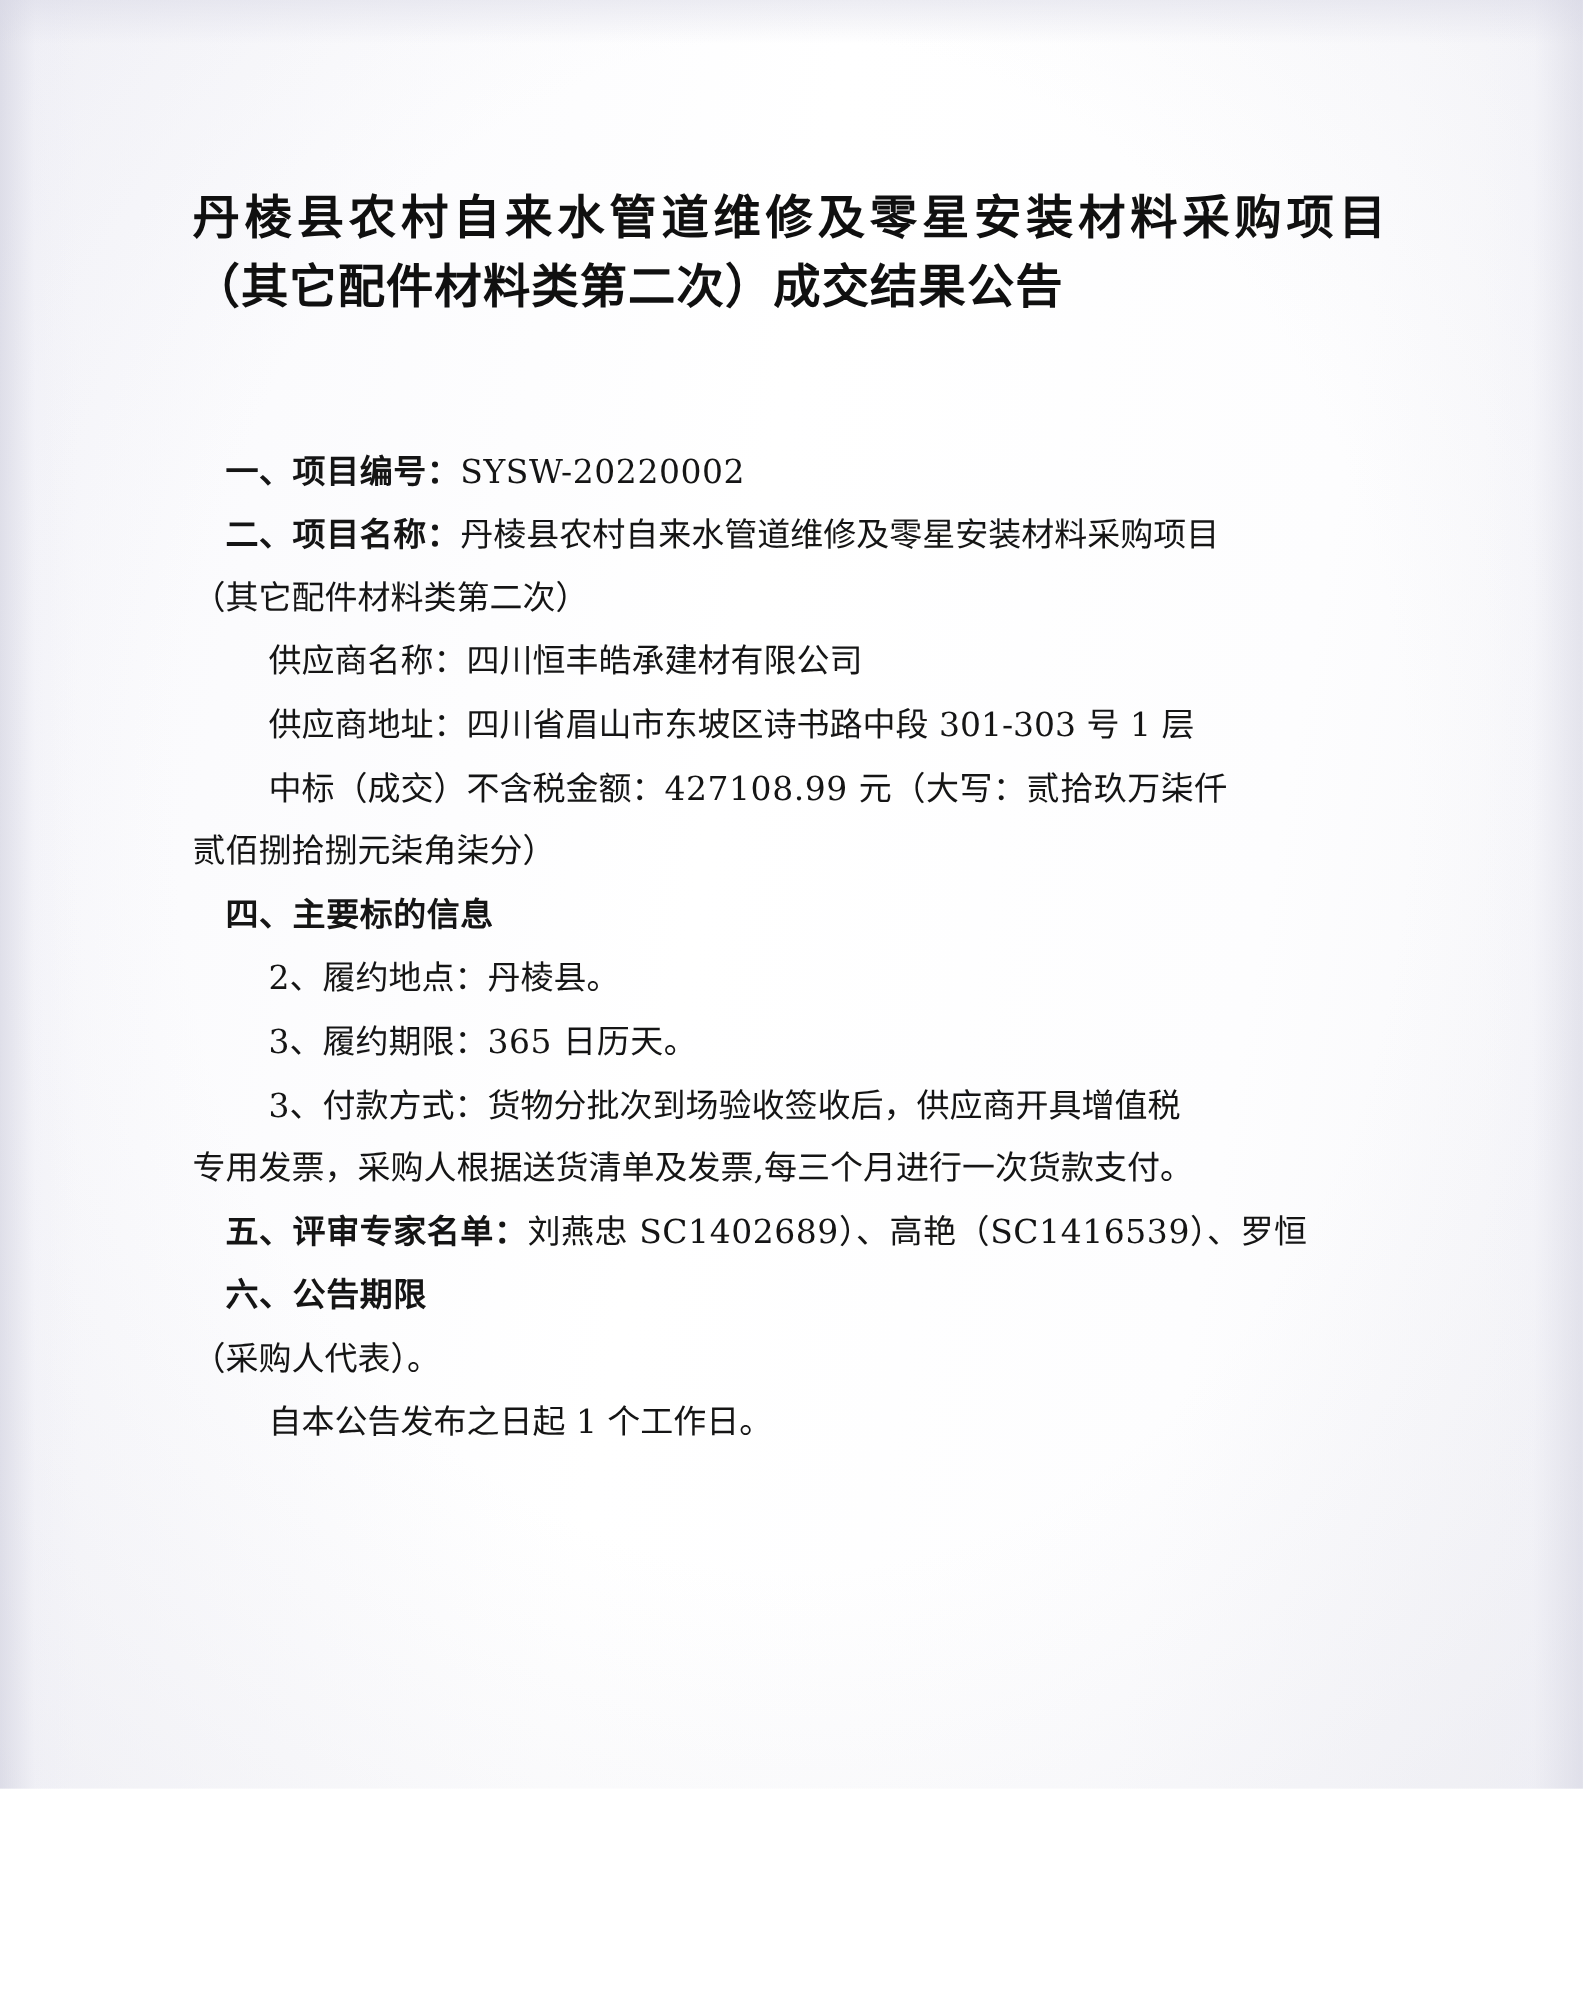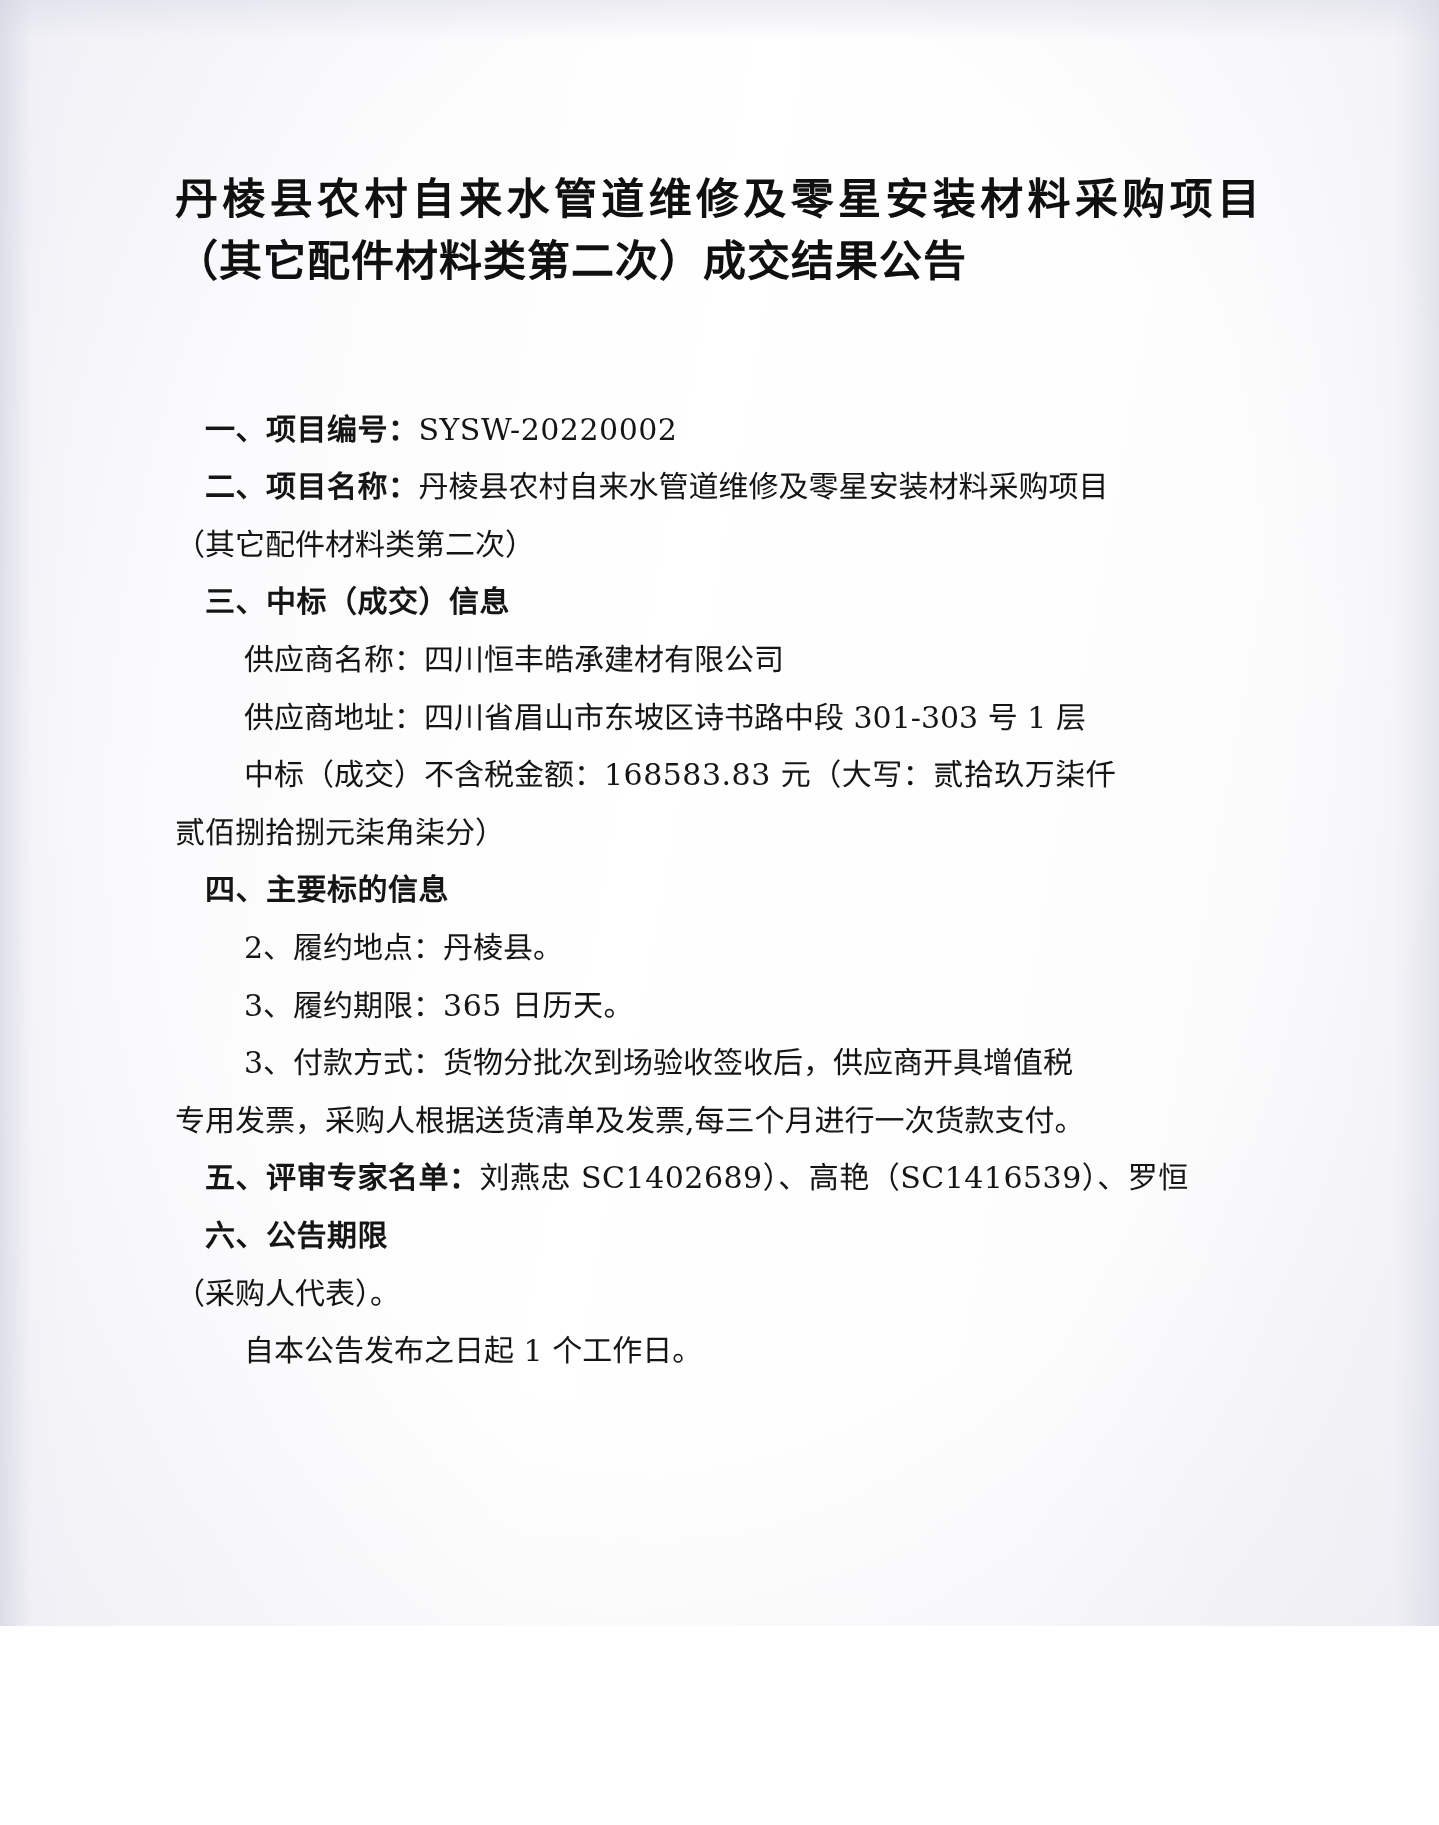--- a/index.html
+++ b/index.html
@@ -128,32 +128,31 @@
         <span class="sec-head">一、项目编号：</span><span class="num">SYSW-20220002</span>
       </p>
 
       <p class="para sec indent-1">
         <span class="sec-head">二、项目名称：</span><span>丹棱县农村自来水管道维修及零星安装材料采购项目</span>
       </p>
       <p class="para sec">
         <span>（其它配件材料类第二次）</span>
       </p>
 
-      <p class="para sec indent-1 sec-head">三、中标（成交）信息</p>
 
       <p class="para sec indent-2">
         <span>供应商名称：</span><span>四川恒丰皓承建材有限公司</span>
       </p>
 
       <p class="para sec indent-2">
         <span>供应商地址：</span><span>四川省眉山市东坡区诗书路中段 301-303 号 1 层</span>
       </p>
 
       <p class="para sec indent-2">
-        <span>中标（成交）不含税金额：</span><span class="num">168583.83 元（大写：贰拾玖万柒仟</span>
+        <span>中标（成交）不含税金额：</span><span class="num">427108.99 元（大写：贰拾玖万柒仟</span>
       </p>
       <p class="para sec">
         <span>贰佰捌拾捌元柒角柒分）</span>
       </p>
 
       <p class="para sec indent-1 sec-head">四、主要标的信息</p>
 
 
       <p class="para sec indent-item">
         <span>2、履约地点：</span><span>丹棱县。</span>

